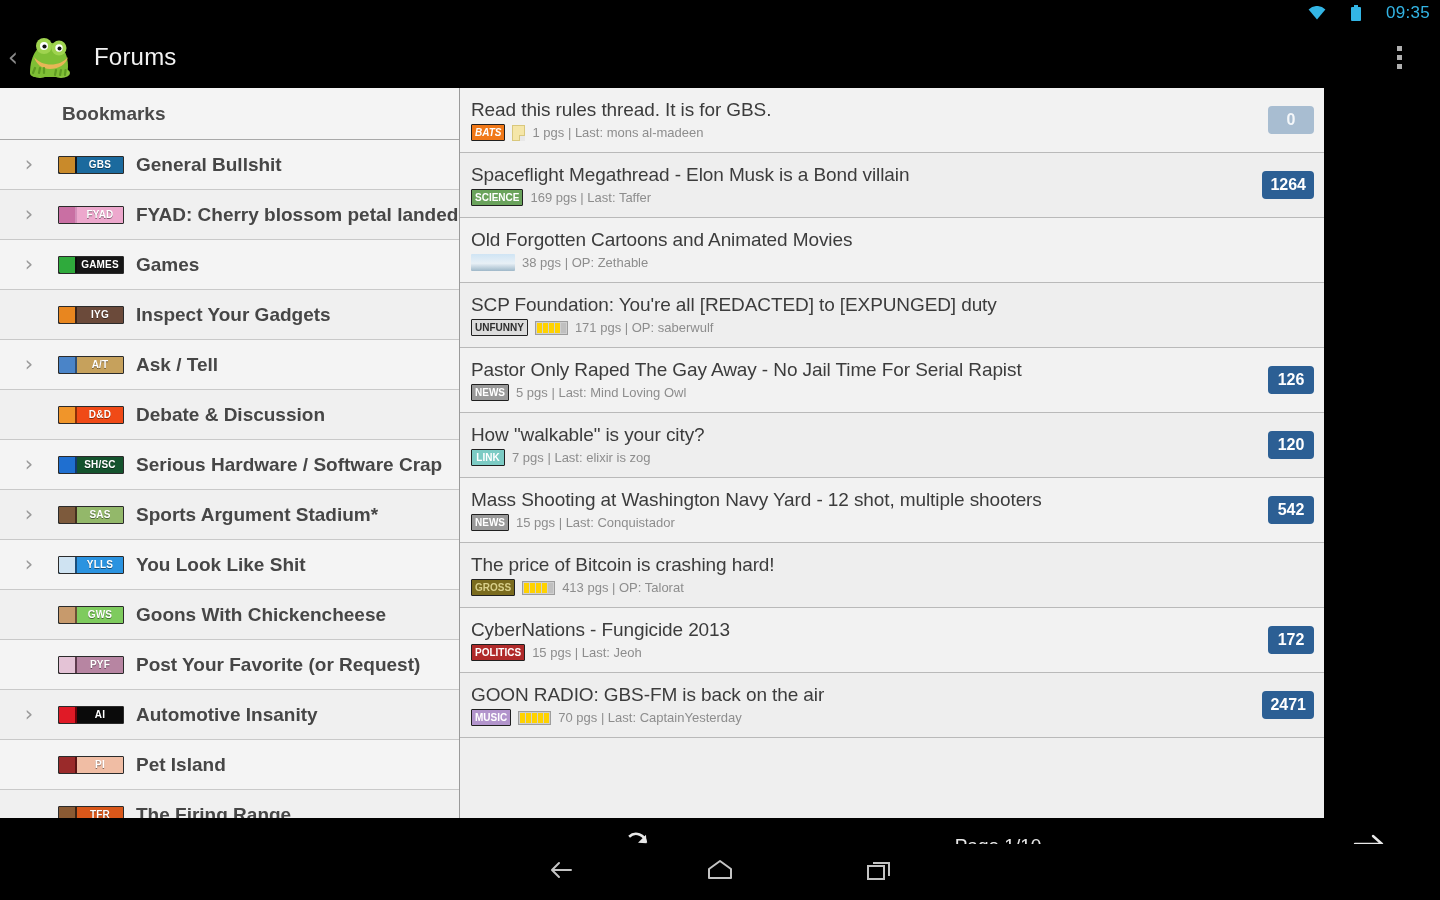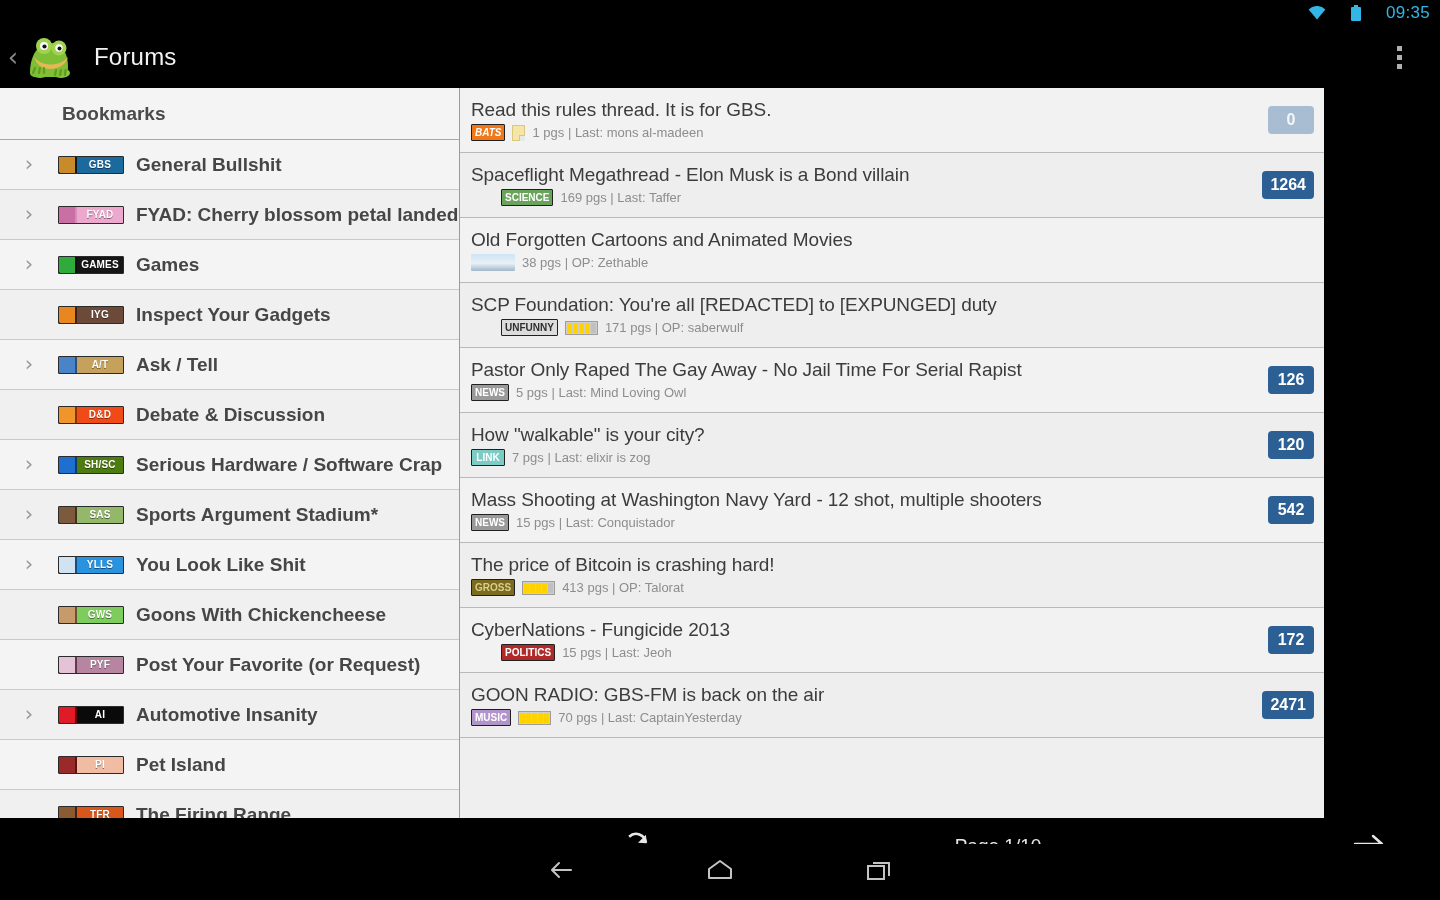--- a/index.html
+++ b/index.html
@@ -120,21 +120,21 @@
     text-overflow:ellipsis; letter-spacing:-.1px;
   }
   .thread-meta{ display:flex; align-items:center; gap:7px; height:18px;}
   .meta-text{ font-size:13px; color:#8d8d8d; white-space:nowrap;}
   .tag{
     height:17px; min-width:34px; border:1px solid #202020; border-radius:1px;
     display:flex; align-items:center; justify-content:center; padding:0 3px;
     font-size:10px; font-weight:bold; line-height:1; white-space:nowrap;
     font-family:"Liberation Sans", sans-serif; position:relative; overflow:hidden;
   }
-  .tag.wide{ min-width:50px;margin-left:30px; }
+  .tag.wide{ min-width:50px; }
   .tag.img{ width:44px; min-width:44px; border:none; }
   .rating{ display:flex; gap:1px; height:14px; align-items:stretch; padding:1px; background:#cfcfcf; border:1px solid #9d9d9d;}
   .rating i{ display:block; width:5px; background:#ffd200; }
   .rating i.off{ background:#c0c0c0; }
   .notepad{
     width:13px; height:16px; background:#f5e6a8; border:1px solid #d9c87d;
     position:relative;
   }
   .notepad::after{
     content:""; position:absolute; right:-1px; bottom:-1px; width:5px; height:5px;
@@ -289,21 +289,21 @@
               <span style="position: absolute; left: -8px; top: -2px; width: 24px; height: 22px; border-radius: 0px 0px 0px 24px; background: rgb(240, 149, 42);"></span>
             </div>
             <div class="right">
               <span class="abbr" style="color: rgb(255, 255, 255);">D&amp;D</span>
             </div>
           </div>
           <div class="forum-name">Debate &amp; Discussion</div>
         </div>
         <div class="forum-row">
           <div class="expander">›</div>
-          <div class="forum-ic" style="background: #4d7c0f;">
+          <div class="forum-ic" style="background: #14532d;">
             <div class="left" style="background: rgb(19, 56, 110);">
               <span style="position: absolute; left: -8px; top: -2px; width: 24px; height: 22px; border-radius: 0px 0px 0px 24px; background: rgb(31, 111, 208);"></span>
             </div>
             <div class="right">
               <span class="abbr" style="color: rgb(255, 255, 255);">SH/SC</span>
             </div>
           </div>
           <div class="forum-name">Serious Hardware / Software Crap</div>
         </div>
         <div class="forum-row">

